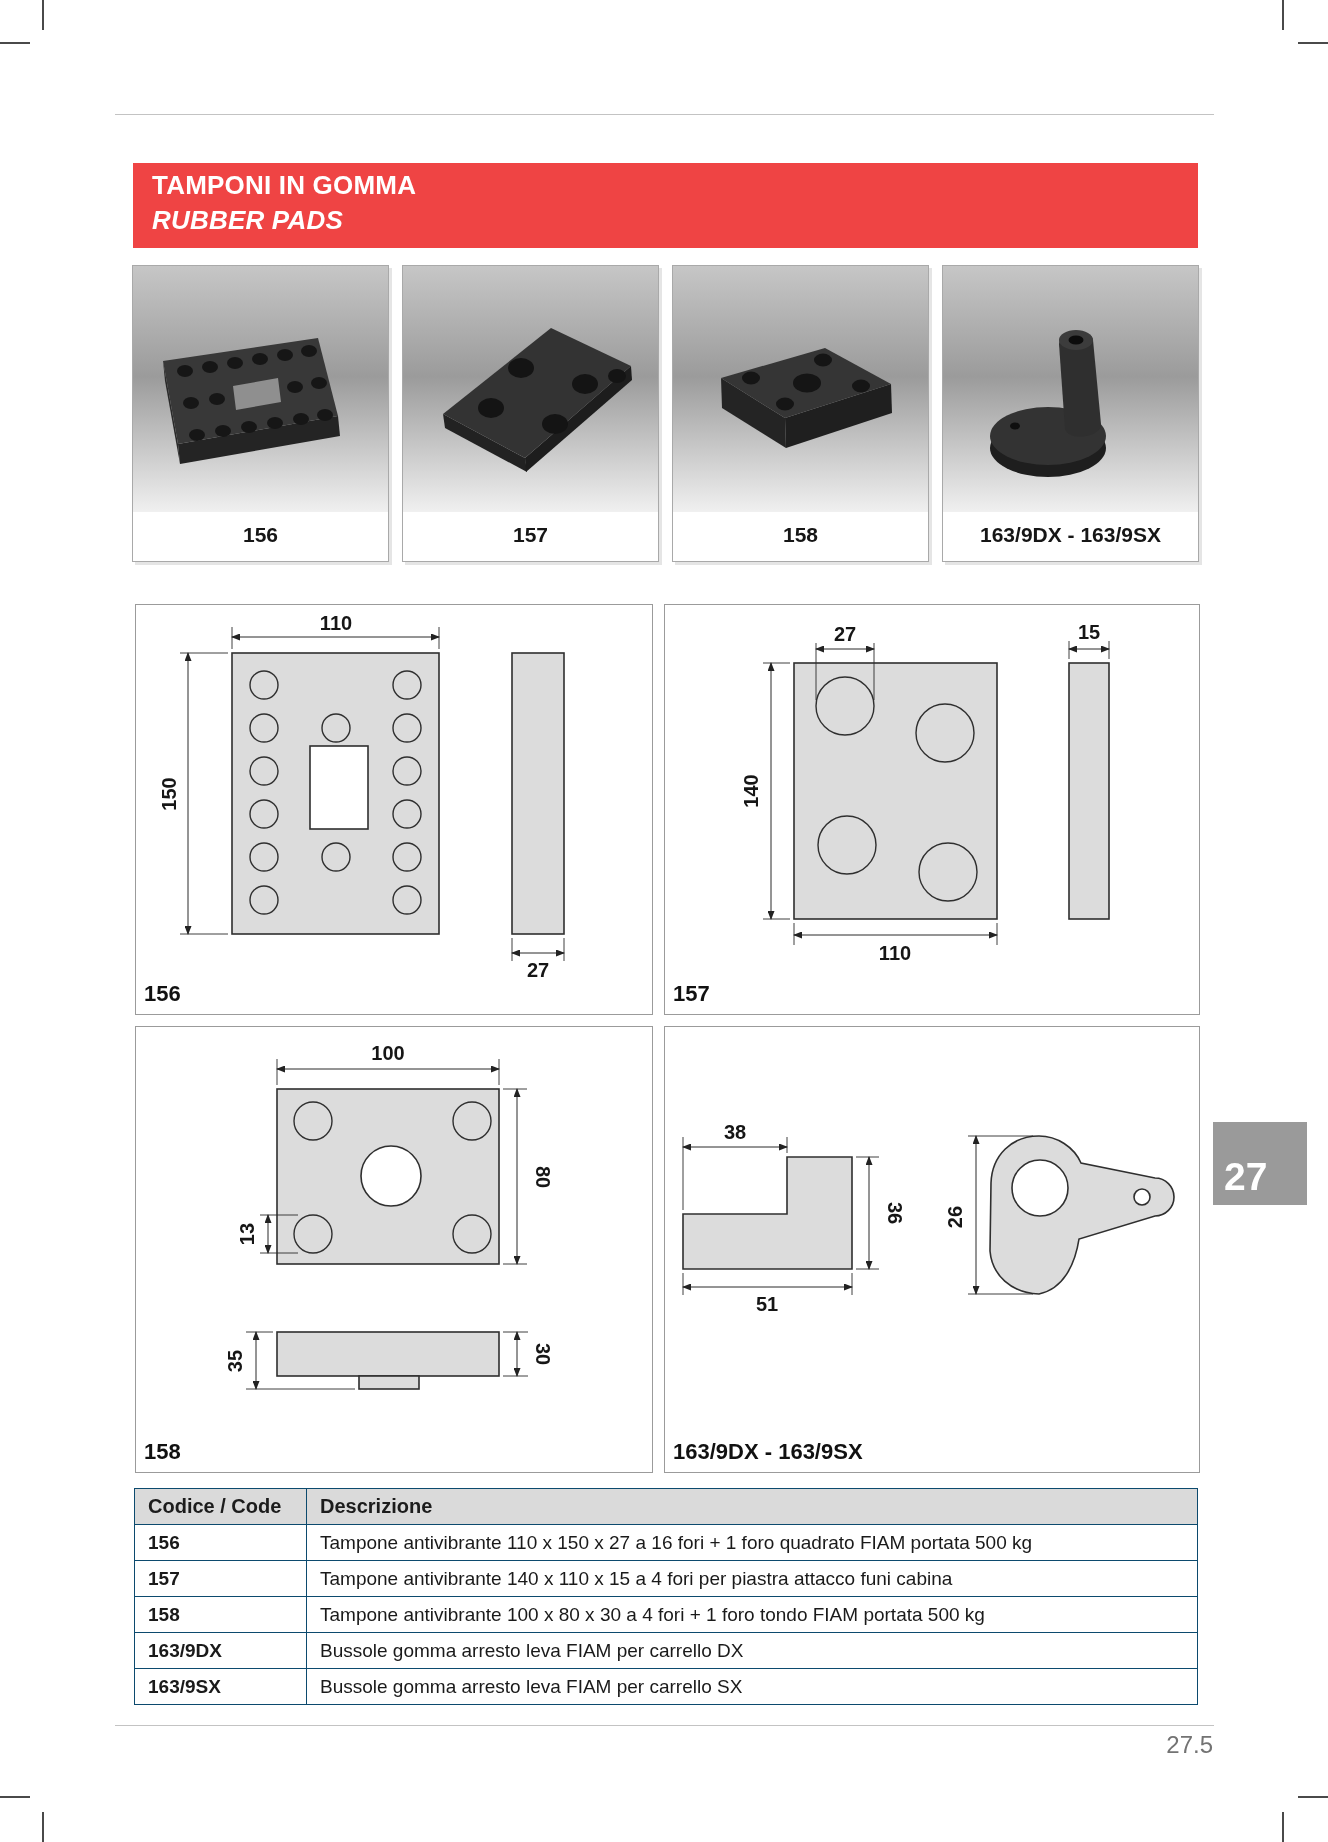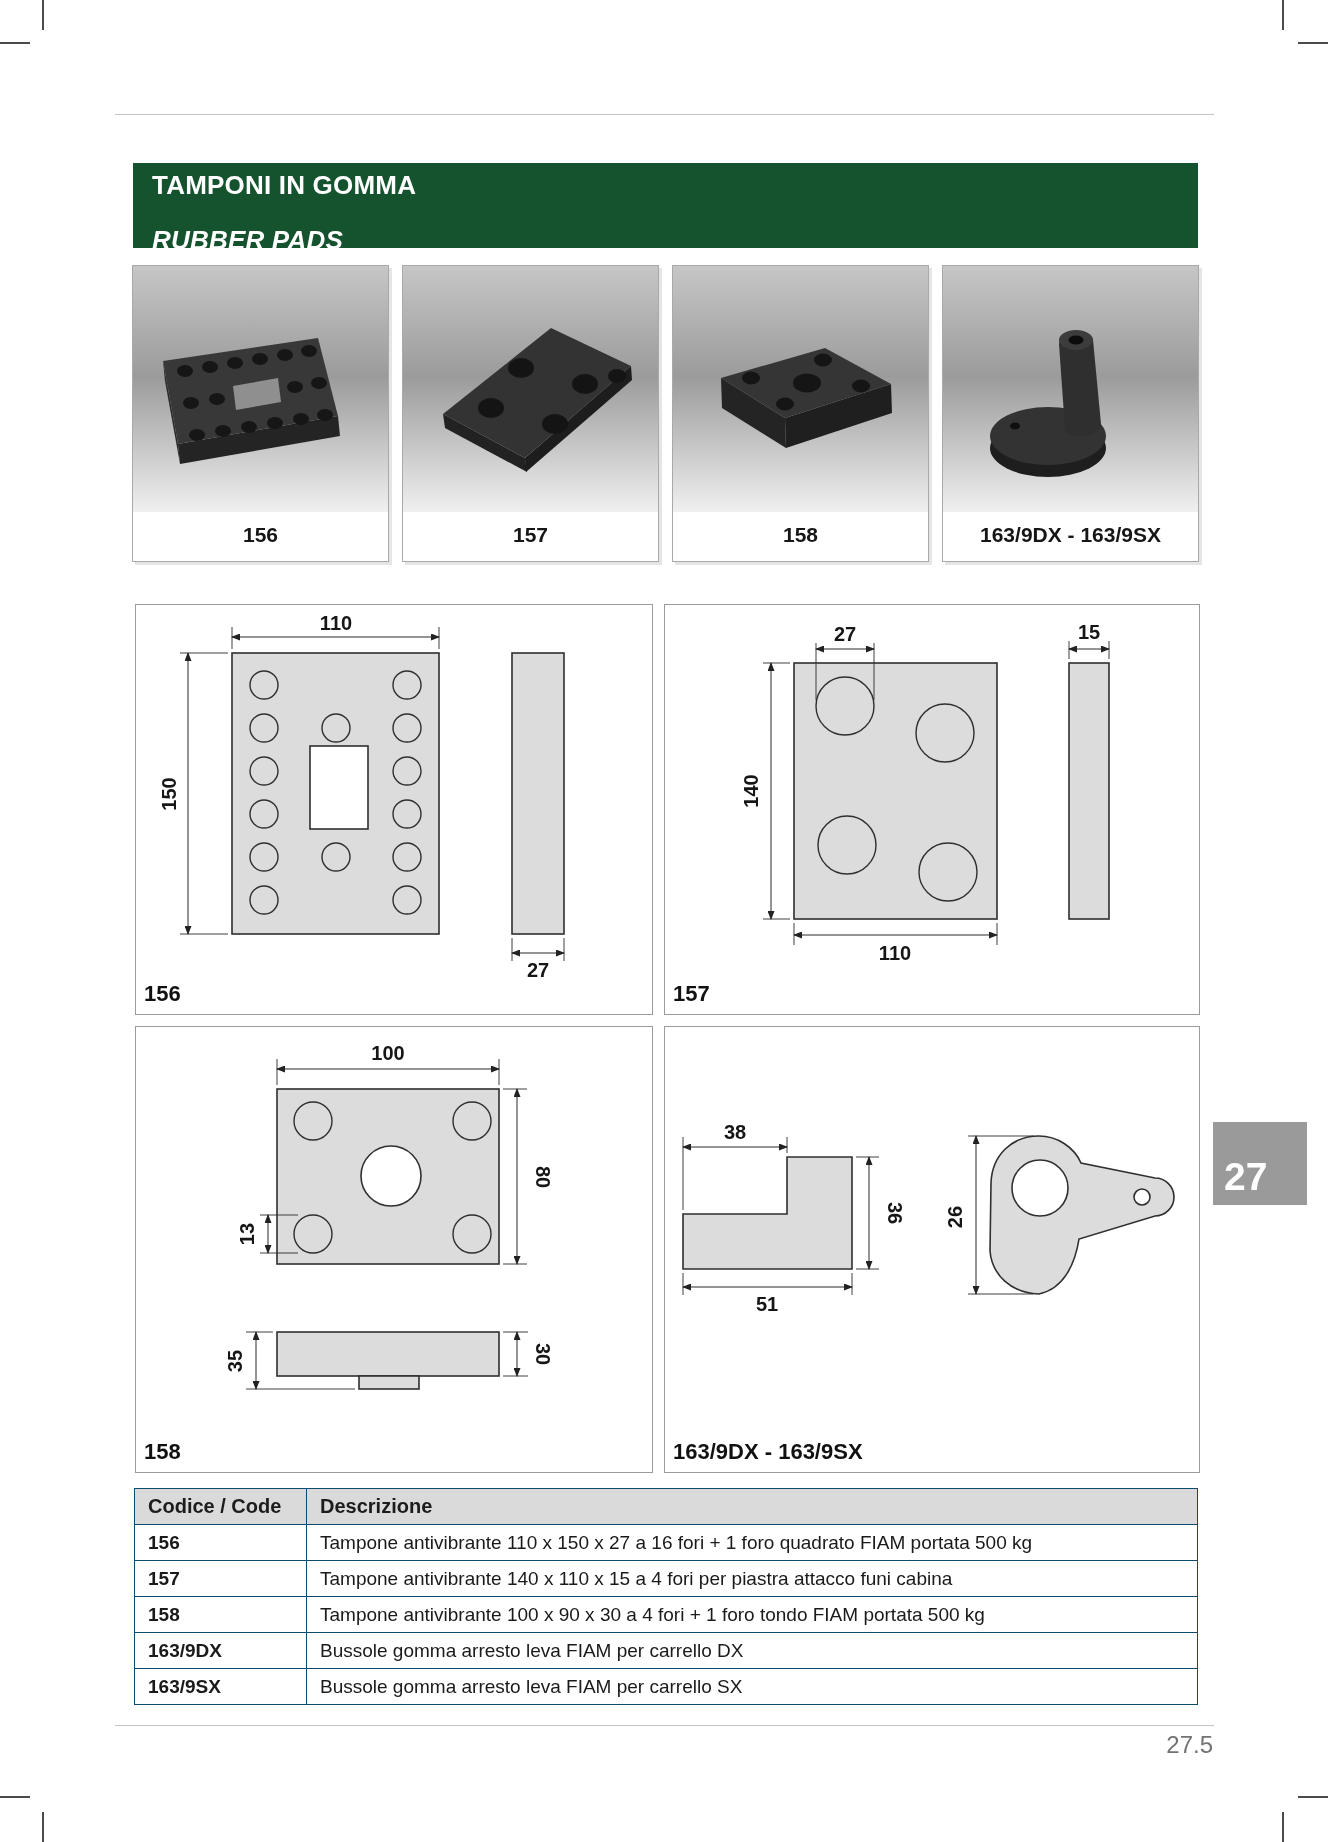--- a/index.html
+++ b/index.html
@@ -3,23 +3,23 @@
 <meta charset="utf-8">
 <style>
   html,body{margin:0;padding:0;background:#fff;}
   .page{
     position:relative;width:1328px;height:1842px;background:#fff;overflow:hidden;
     font-family:"Liberation Sans","DejaVu Sans",sans-serif;color:#1a1a1a;
   }
   .crop{position:absolute;background:#4a4a4a;}
   .rule{position:absolute;height:1px;background:#c3c3c3;}
   
-  .banner{position:absolute;left:133px;top:163px;width:1065px;height:85px;background:#14532d;color:#fff;}
+  .banner{position:absolute;left:133px;top:163px;width:1065px;height:85px;background:#ef4444;color:#fff;}
   .banner .t1{position:absolute;left:19px;top:7px;font-size:26px;font-weight:bold;letter-spacing:.2px;}
-  .banner .t2{position:absolute;left:19px;top:42px;font-size:26px;font-weight:bold;font-style:italic;letter-spacing:.2px;margin-top:20px;}
+  .banner .t2{position:absolute;left:19px;top:42px;font-size:26px;font-weight:bold;font-style:italic;letter-spacing:.2px;}
   
   .photo-box{position:absolute;top:265px;width:255px;height:295px;border:1px solid #a9a9a9;background:#fff;box-shadow:3px 3px 0 rgba(0,0,0,.10);}
   .photo-area{position:absolute;left:0;top:0;width:255px;height:246px;background:linear-gradient(180deg,#c6c6c6 0%,#9b9b9b 45%,#f0f0f0 100%);}
   .photo-caption{position:absolute;left:0;bottom:0;width:255px;height:48px;background:#fff;text-align:center;font-weight:bold;font-size:21px;line-height:44px;color:#161616;}
   
   .dwg-box{position:absolute;border:1px solid #9b9b9b;background:#fff;margin-top:23px;}
   svg .plate{fill:#DCDCDC;stroke:#2f2f2f;stroke-width:1.6;}
   svg .holec{fill:none;stroke:#2f2f2f;stroke-width:1.4;}
   svg .holew{fill:#ffffff;stroke:#2f2f2f;stroke-width:1.6;}
   svg .dim{stroke:#2b2b2b;stroke-width:1;fill:none;}
@@ -347,21 +347,21 @@
     <tr>
       <td class="code">156</td>
       <td>Tampone antivibrante 110 x 150 x 27 a 16 fori + 1 foro quadrato FIAM portata 500 kg</td>
     </tr>
     <tr>
       <td class="code">157</td>
       <td>Tampone antivibrante 140 x 110 x 15 a 4 fori per piastra attacco funi cabina</td>
     </tr>
     <tr>
       <td class="code">158</td>
-      <td>Tampone antivibrante 100 x 90 x 30 a 4 fori + 1 foro tondo FIAM portata 500 kg</td>
+      <td>Tampone antivibrante 100 x 80 x 30 a 4 fori + 1 foro tondo FIAM portata 500 kg</td>
     </tr>
     <tr>
       <td class="code">163/9DX</td>
       <td>Bussole gomma arresto leva FIAM per carrello DX</td>
     </tr>
     <tr>
       <td class="code">163/9SX</td>
       <td>Bussole gomma arresto leva FIAM per carrello SX</td>
     </tr>
   </tbody>

